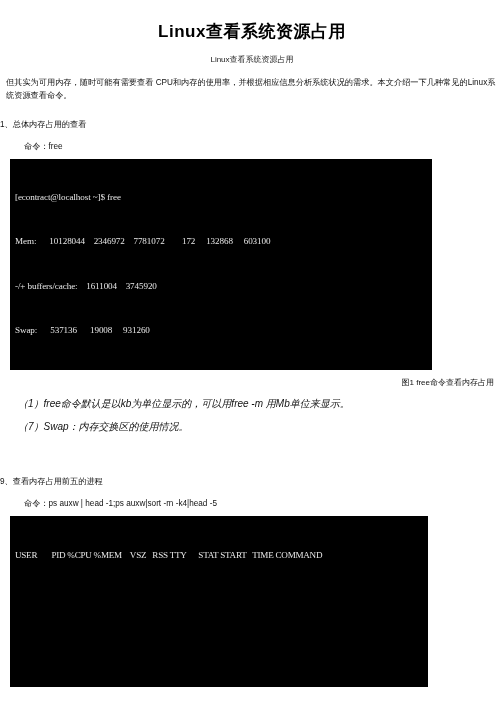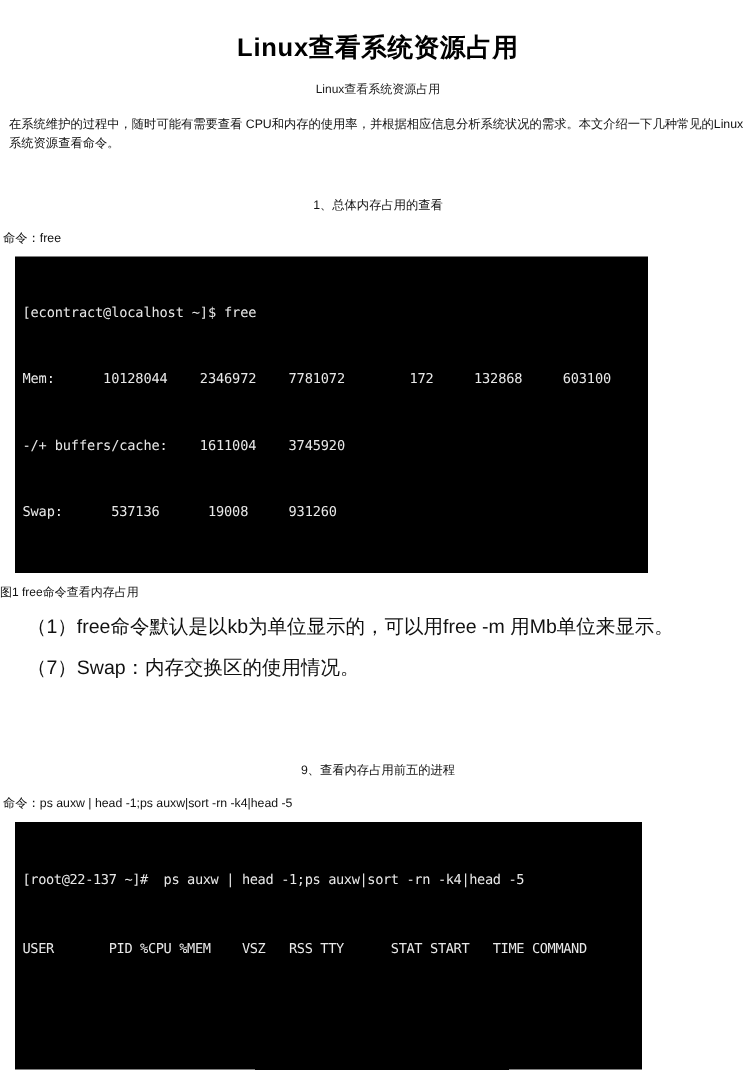--- a/index.html
+++ b/index.html
@@ -37,41 +37,42 @@
     color: #1a1a1a;
   }
   .para {
     font-size: 8.2px;
     line-height: 1.55;
     margin: 12px 6px 0 6px;
     text-align: left;
     color: #111;
   }
   .section-head {
-    text-align: center;
+    text-align: left;
     font-size: 8.2px;
-    margin: 28px 0 0 0;
+    margin: 16px 0 0 0;
     color: #111;
   }
   .cmd-line {
     font-size: 8.2px;
-    margin: 11px 0 0 2px;
+    margin: 11px 0 0 24px;
     color: #111;
   }
   .figcap {
-    text-align: left;
+    text-align: right;
     font-size: 8px;
     margin: 7px 10px 0 0;
     color: #111;
   }
   .list-item {
-    font-size: 13px;
+    font-size: 10px;
     margin: 9px 0 0 18px;
     line-height: 1.4;
     color: #111;
+    font-style: italic;
   }
   
   .terminal {
     background: #000000;
     color: #e8e8e8;
     font-family: "DejaVu Sans Mono", "Liberation Mono", monospace;
     margin: 7px 0 0 10px;
     padding: 2px 0 3px 5px;
     overflow: hidden;
     white-space: pre;
@@ -81,33 +82,33 @@
     font-size: 9.1px;
     line-height: 1.62;
     letter-spacing: -0.1px;
   }
   #terminal-ps {
     width: 418px;
     font-size: 9.1px;
     line-height: 1.66;
     letter-spacing: -0.25px;
   }
-  .term-row { display: block; }
+  .term-row { display: block; font-family: Liberation Serif, serif; }
   .spacer-lg { height: 26px; }
 </style>
 </head>
 <body>
 
 <div class="page">
 
   <h1 class="doc-title">Linux查看系统资源占用</h1>
 
   <div class="subtitle">Linux查看系统资源占用</div>
 
-  <p class="para">在系统维护的过程中，随时可能有需要查看 CPU和内存的使用率，并根据相应信息分析系统状况的需求。本文介绍一下几种常见的Linux系统资源查看命令。</p>
+  <p class="para">但其实为可用内存，随时可能有需要查看 CPU和内存的使用率，并根据相应信息分析系统状况的需求。本文介绍一下几种常见的Linux系统资源查看命令。</p>
 
   <div class="section-head">1、总体内存占用的查看</div>
 
   <div class="cmd-line">命令：free</div>
 
   <div class="terminal" id="terminal-free">
     <span class="term-row">[econtract@localhost ~]$ free</span>
     <span class="term-row">Mem:      10128044    2346972    7781072        172     132868     603100</span>
     <span class="term-row">-/+ buffers/cache:    1611004    3745920</span>
     <span class="term-row">Swap:      537136      19008     931260</span>
@@ -118,21 +119,20 @@
   <div class="list-item">（1）free命令默认是以kb为单位显示的，可以用free -m 用Mb单位来显示。</div>
   <div class="list-item">（7）Swap：内存交换区的使用情况。</div>
 
   <div class="spacer-lg"></div>
 
   <div class="section-head">9、查看内存占用前五的进程</div>
 
   <div class="cmd-line">命令：ps auxw | head -1;ps auxw|sort -rn -k4|head -5</div>
 
   <div class="terminal" id="terminal-ps">
-    <span class="term-row">[root@22-137 ~]#  ps auxw | head -1;ps auxw|sort -rn -k4|head -5</span>
     <span class="term-row">USER       PID %CPU %MEM    VSZ   RSS TTY      STAT START   TIME COMMAND</span>
     
     
     
     
     
     
   </div>
 
 </div>

